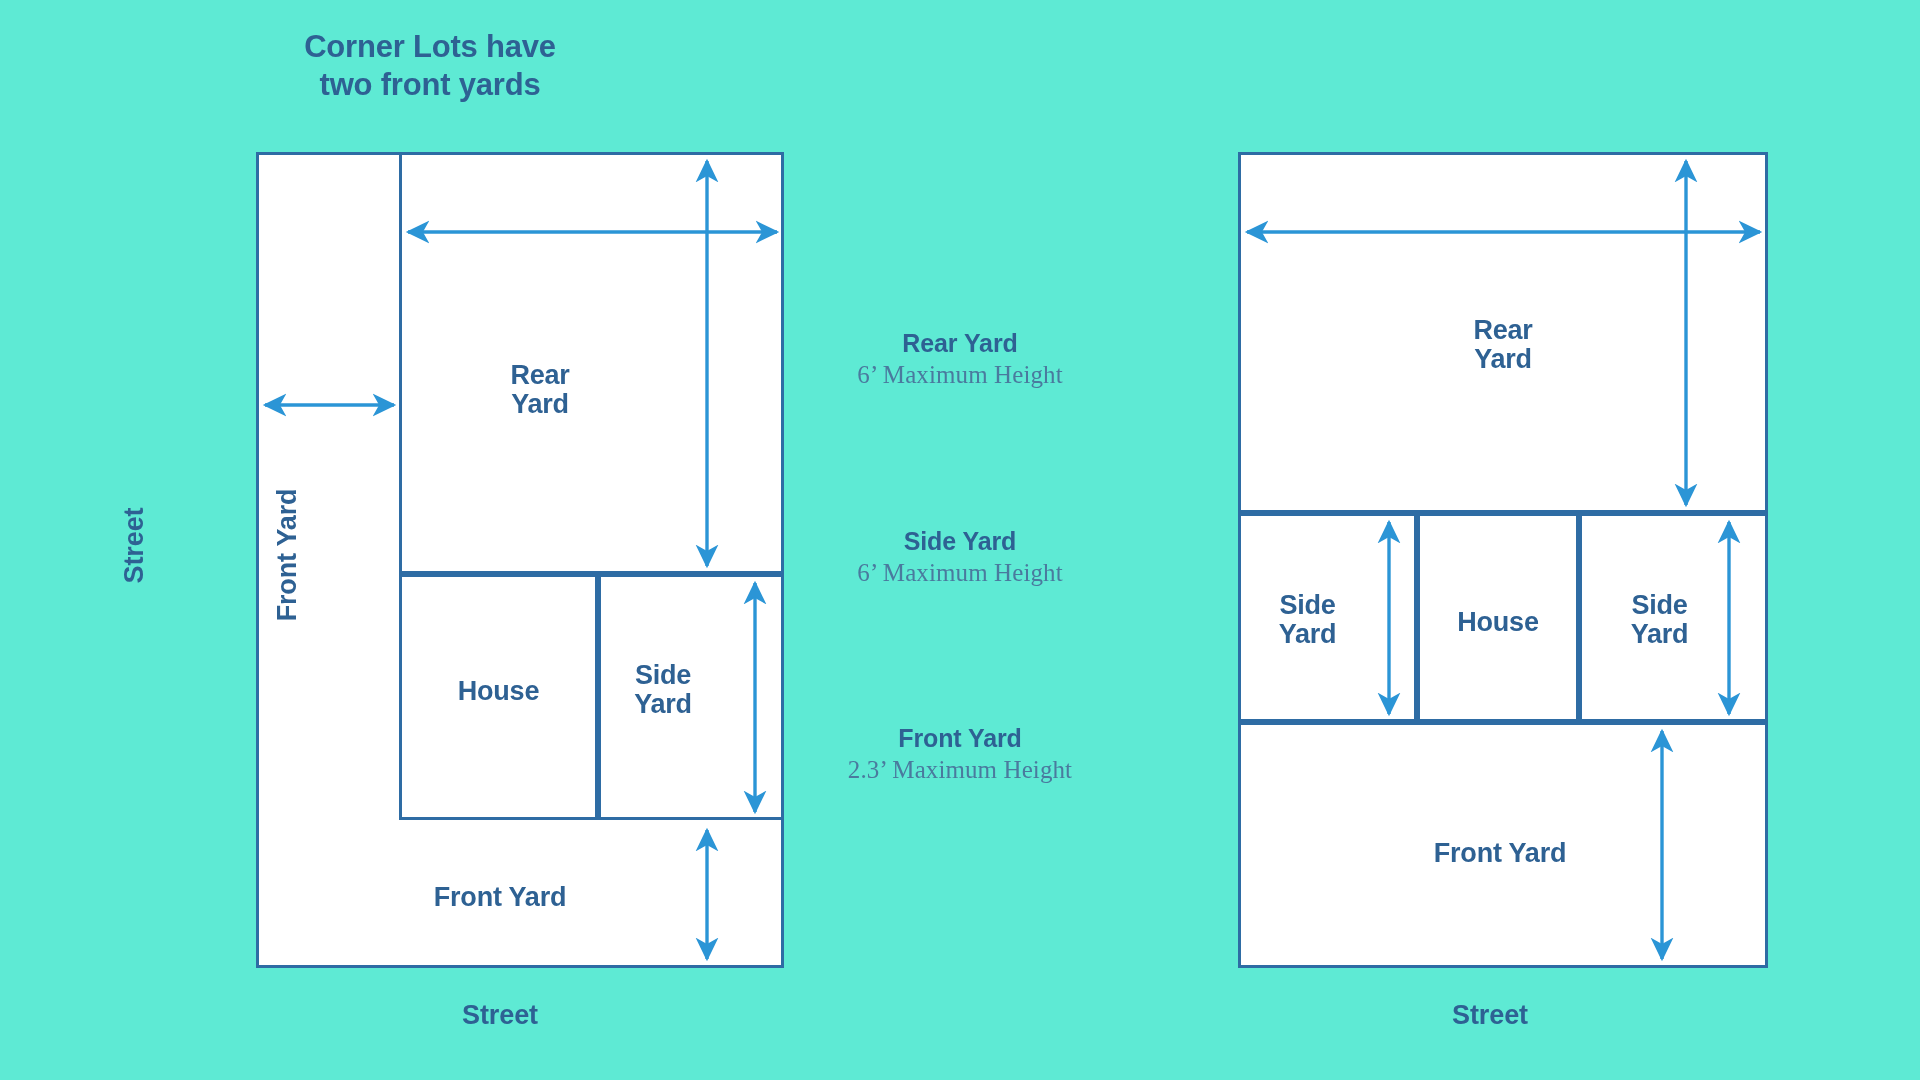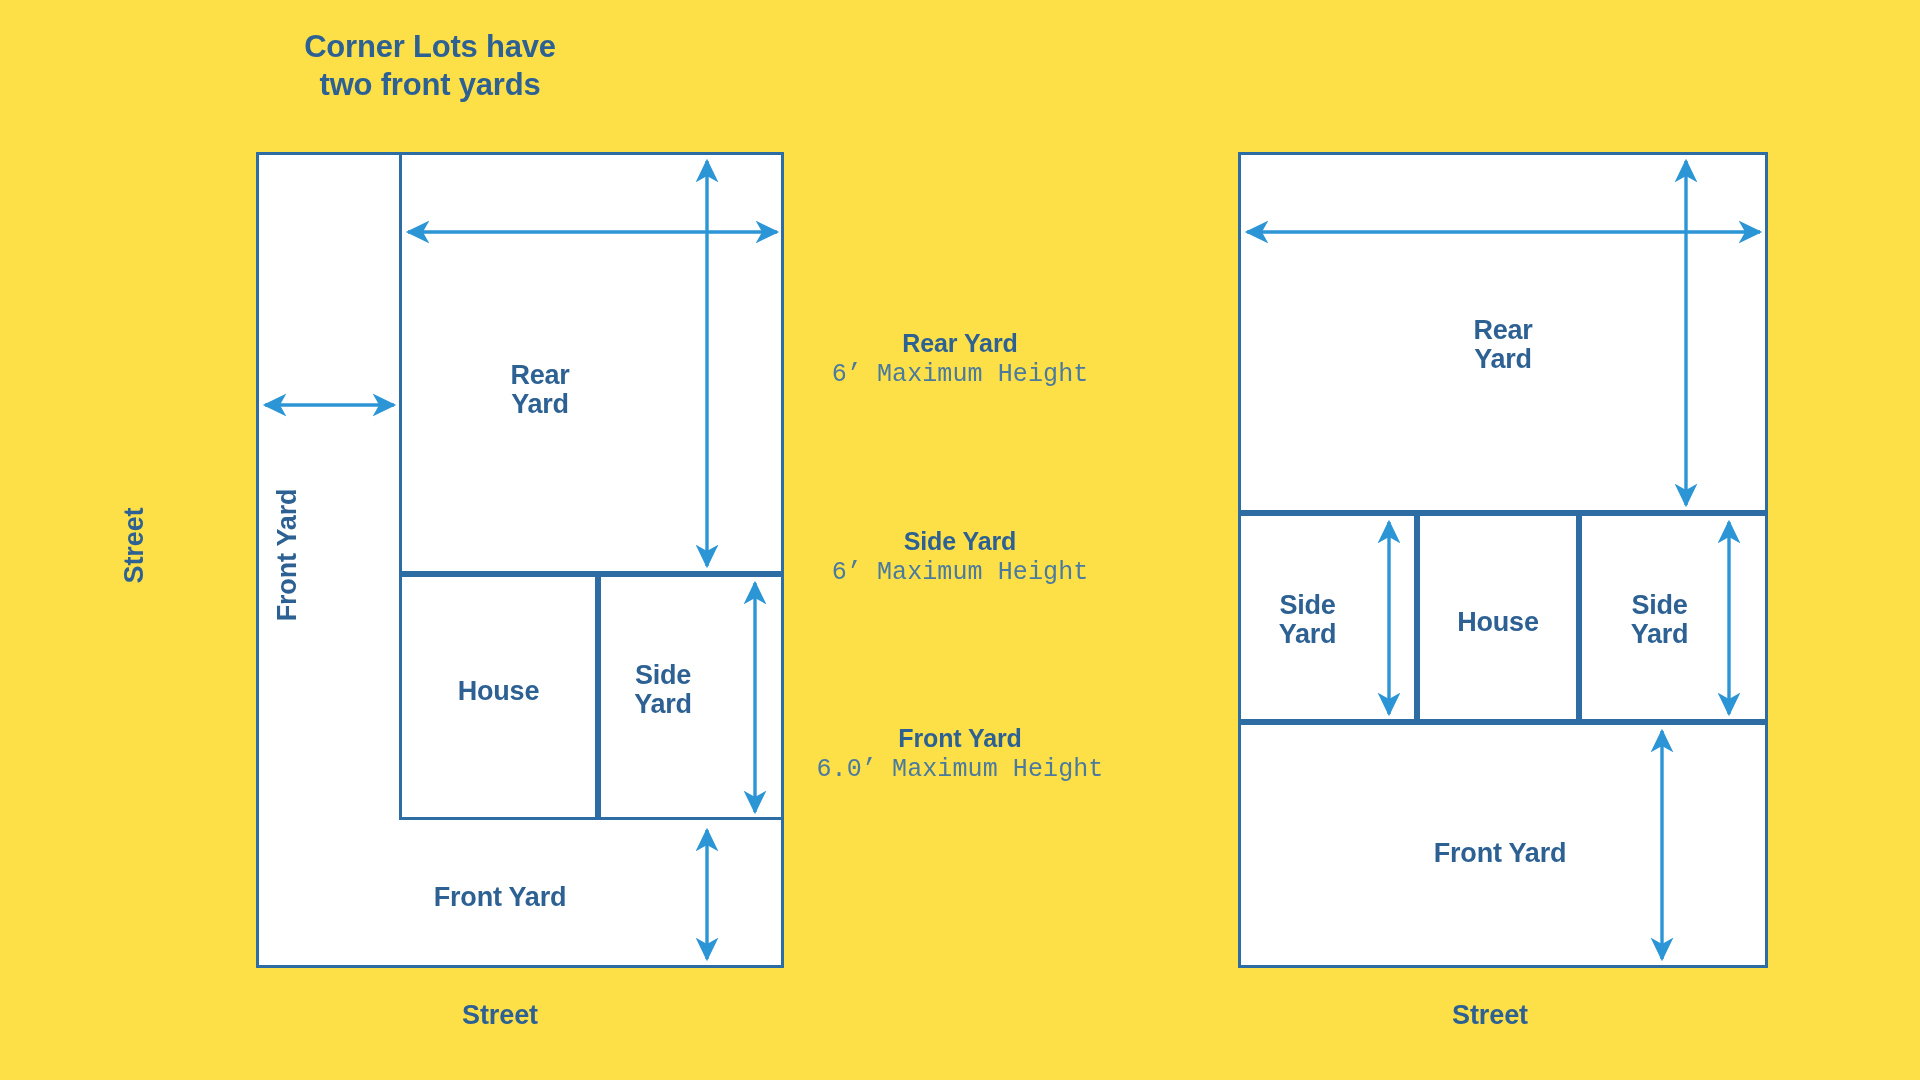--- a/index.html
+++ b/index.html
@@ -1,18 +1,18 @@
 <!DOCTYPE html>
 <html><head>
 <meta charset="utf-8">
 <style>
   html,body{margin:0;padding:0;background:#ffffff;}
   body{width:1920px;height:1080px;overflow:hidden;
        font-family:"Liberation Sans","DejaVu Sans",sans-serif;}
-  .stage{position:relative;width:1920px;height:1080px;background:#fde047;}
+  .stage{position:relative;width:1920px;height:1080px;background:#5eead4;}
 
   
   :root{}
 
   
   .lot{position:absolute;box-sizing:border-box;border:3px solid #2E6CA4;background:#fff;}
   .cell{position:absolute;box-sizing:border-box;border:3px solid #2E6CA4;background:transparent;}
 
   
   .lbl{position:absolute;box-sizing:border-box;display:flex;align-items:center;
@@ -24,21 +24,21 @@
 
   .street{position:absolute;color:#2E6193;font-weight:700;font-size:27px;letter-spacing:-0.1px;}
   .street-vert{transform-origin:50% 50%;transform:rotate(-90deg);}
 
   .rot{transform-origin:50% 50%;transform:rotate(-90deg);}
 
   
   .legend-block{position:absolute;text-align:center;width:420px;left:750px;}
   .legend-h{color:#2E6193;font-weight:700;font-size:25px;letter-spacing:-0.1px;line-height:1.25;}
   .legend-s{color:#4A7A9E;font-weight:400;font-size:25px;letter-spacing:0.1px;line-height:1.3;
-            font-family:Liberation Mono, monospace;}
+            font-family:Liberation Serif, serif;}
 
   svg.arrows{position:absolute;left:0;top:0;width:1920px;height:1080px;overflow:visible;
              pointer-events:none;}
 </style>
 </head>
 <body>
 
 <div class="stage">
 
   <div class="title" style="left:215px;top:28px;width:430px;">Corner Lots have
@@ -102,21 +102,21 @@
     <div class="legend-s">6’ Maximum Height</div>
   </div>
 
   <div class="legend-block" style="top:526px;">
     <div class="legend-h">Side Yard</div>
     <div class="legend-s">6’ Maximum Height</div>
   </div>
 
   <div class="legend-block" style="top:723px;">
     <div class="legend-h">Front Yard</div>
-    <div class="legend-s">6.0’ Maximum Height</div>
+    <div class="legend-s">2.3’ Maximum Height</div>
   </div>
 
   <svg class="arrows" viewBox="0 0 1920 1080">
     <defs>
       <marker id="ah" viewBox="0 0 12 12" refX="10.5" refY="6" markerWidth="7.2" markerHeight="7.2" orient="auto-start-reverse" markerUnits="strokeWidth">
         <path d="M 0 0.4 L 11.6 6 L 0 11.6 L 3.2 6 Z" fill="#2B95D6"></path>
       </marker>
     </defs>
     <g stroke="#2B95D6" stroke-width="3.4" fill="none" marker-start="url(#ah)" marker-end="url(#ah)">
 

